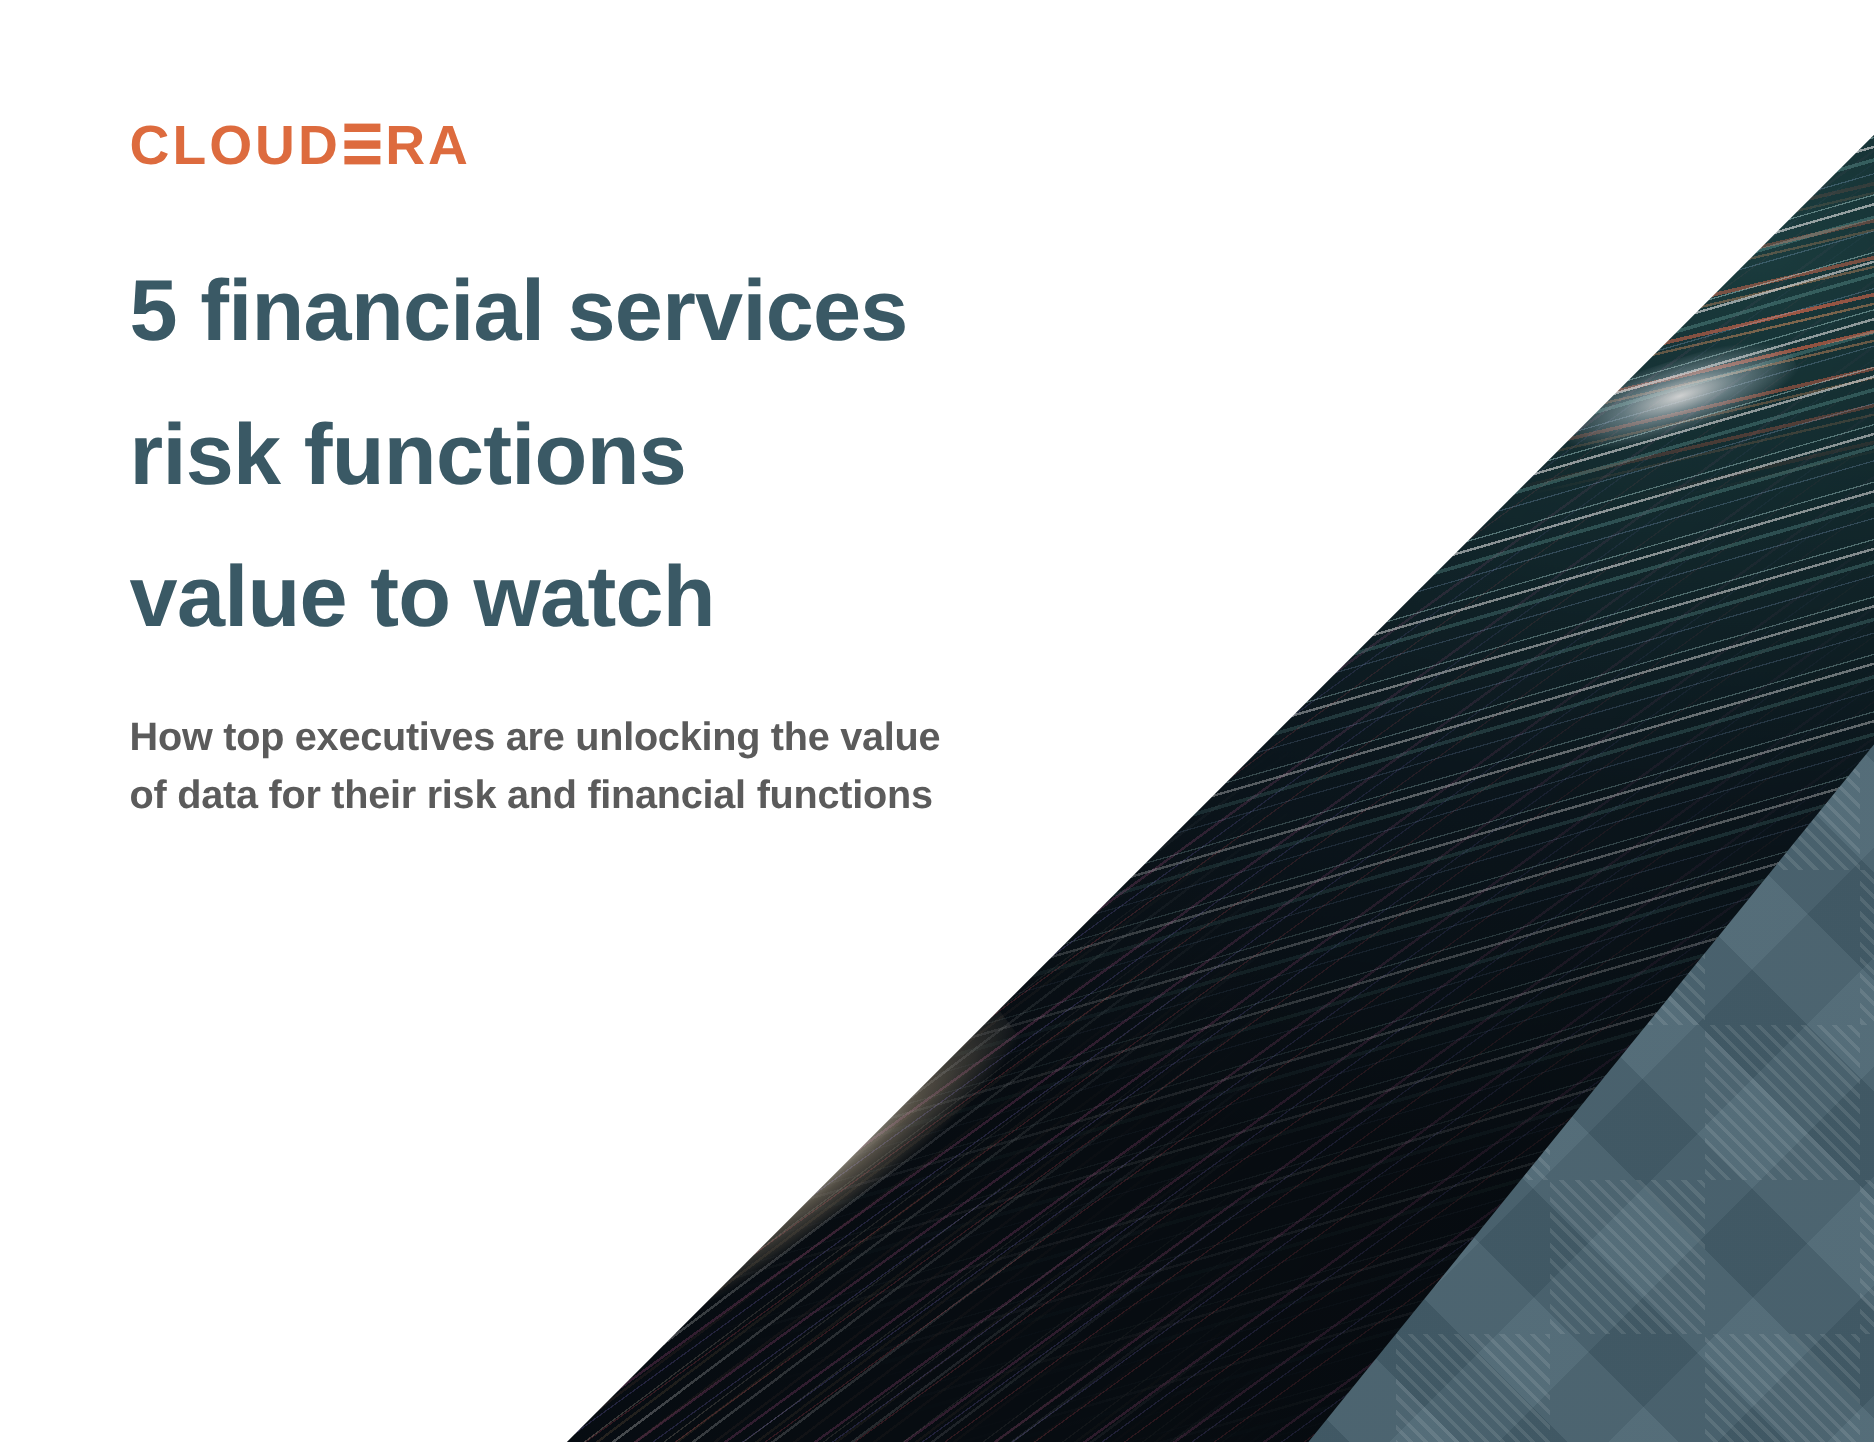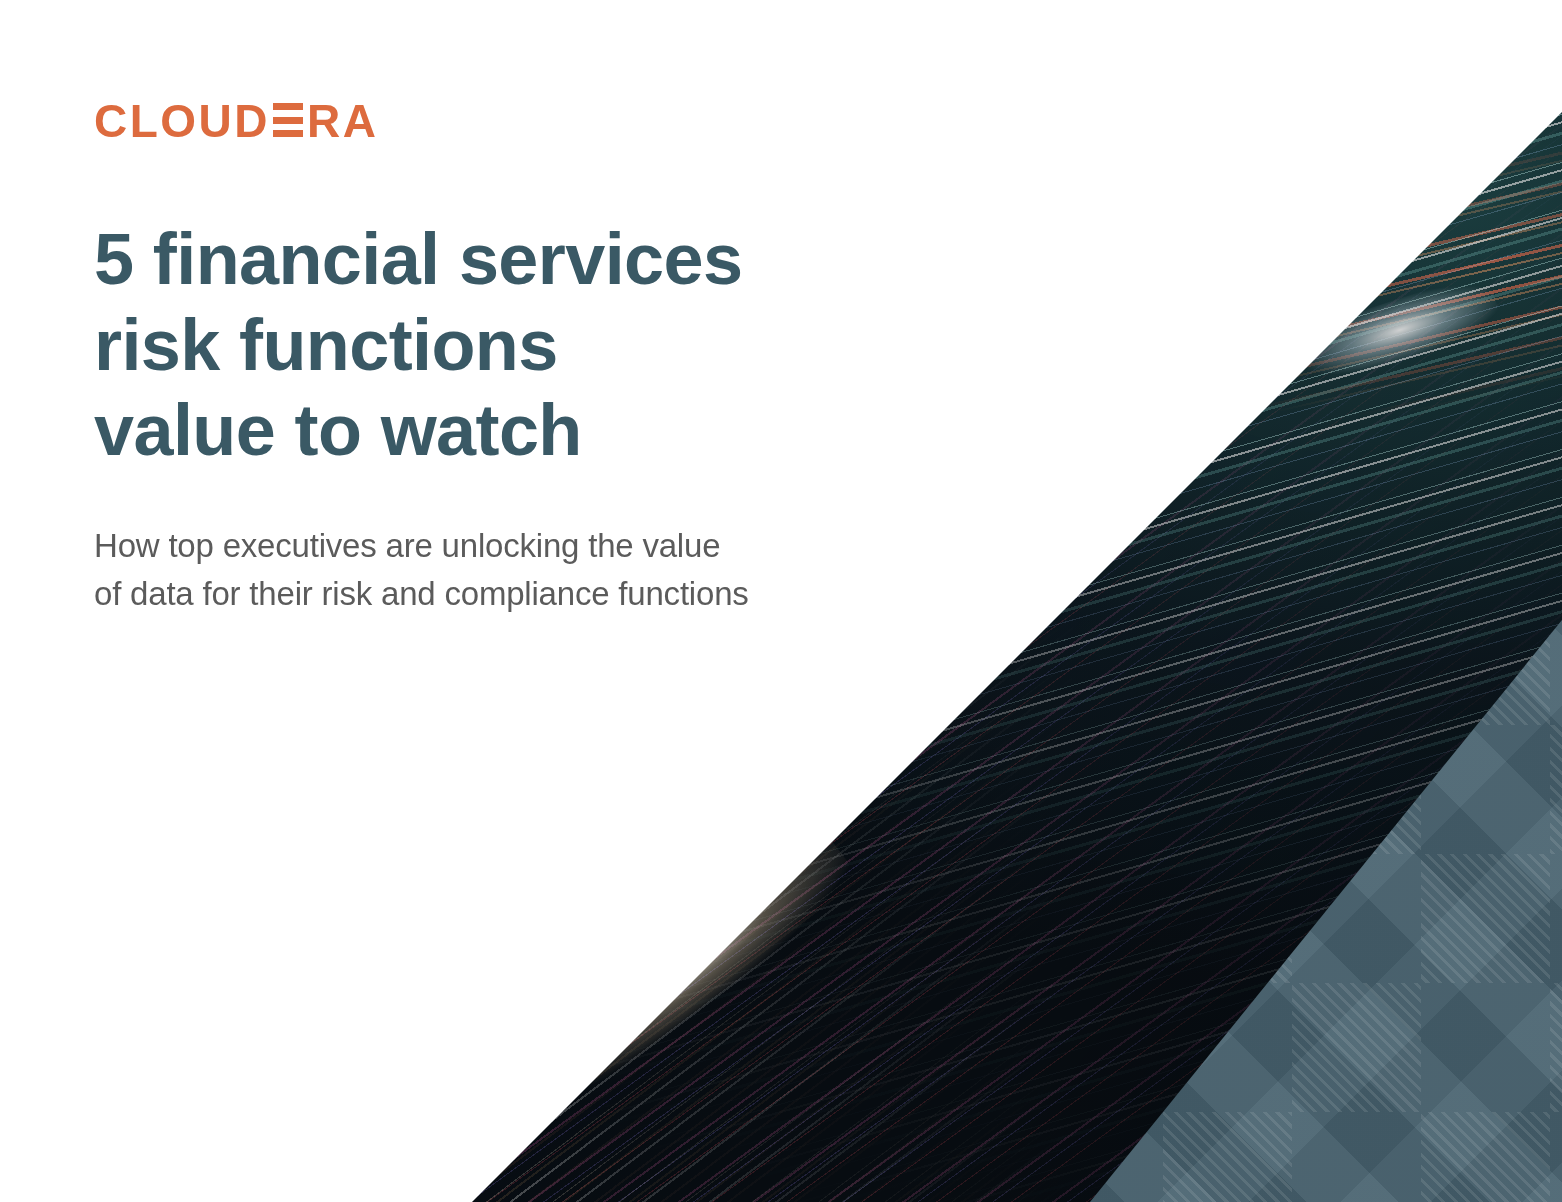--- a/index.html
+++ b/index.html
@@ -231,21 +231,21 @@
       repeating-linear-gradient(135deg,
         rgba(255,255,255,0.035) 0px,
         rgba(255,255,255,0.035) 64px,
         rgba(0,0,0,0.04) 64px,
         rgba(0,0,0,0.04) 129px);
   }
 
   
   .content {
     position: absolute;
-    left: 94px;
+    left: 108px;
     top: 0;
     width: 820px;
     z-index: 5;
   }
 
   .logo {
     margin-top: 98px;
     display: flex;
     align-items: center;
     height: 46px;
@@ -284,27 +284,27 @@
 
   .headline {
     margin-top: 73px;
     color: #3a5965;
     font-size: 72px;
     font-weight: 700;
     line-height: 1.19;
     letter-spacing: -0.6px;
     max-width: 790px;
   }
-  .headline .line { display: block; white-space: nowrap; }
+  .headline .line { display: block; white-space: nowrap; margin-top: 34px; }
 
   .subhead {
     margin-top: 48px;
     color: #5b5b5b;
     font-size: 33px;
-    font-weight: 400;
+    font-weight: 700;
     line-height: 1.45;
     letter-spacing: -0.2px;
   }
   .subhead .line { display: block; white-space: nowrap; }
 </style>
 </head>
 <body>
 
 <div class="page">
 
@@ -340,17 +340,17 @@
     </div>
 
     <h1 class="headline">
       <span class="line">5 financial services</span>
       <span class="line">risk functions</span>
       <span class="line">value to watch</span>
     </h1>
 
     <p class="subhead">
       <span class="line">How top executives are unlocking the value</span>
-      <span class="line">of data for their risk and compliance functions</span>
+      <span class="line">of data for their risk and financial functions</span>
     </p>
 
   </div>
 </div>
 
 </body></html>

